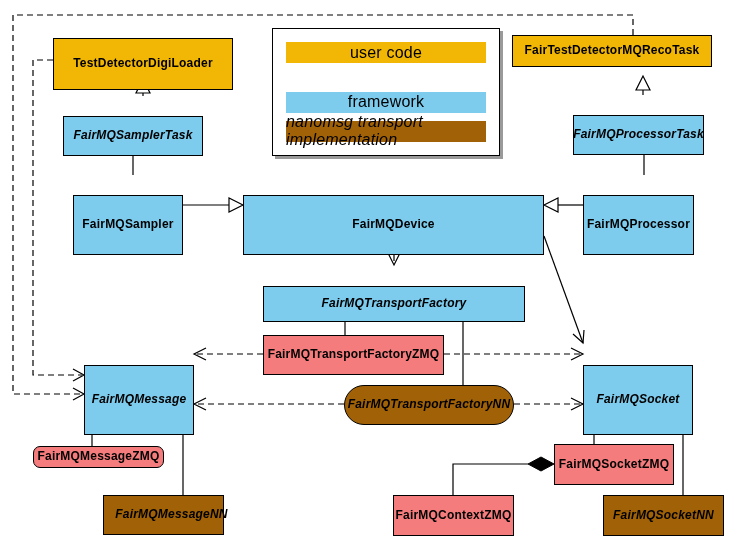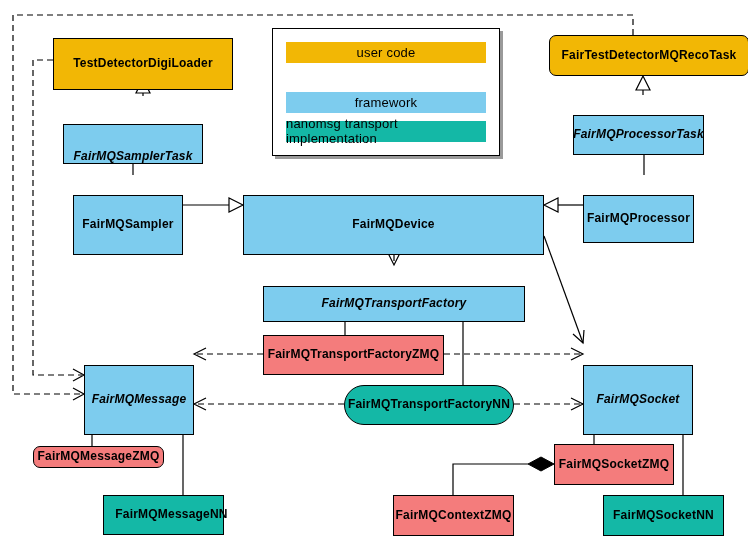--- a/index.html
+++ b/index.html
@@ -6,28 +6,28 @@
   .stage{position:relative;width:748px;height:549px;background:#ffffff;
          font-family:"Liberation Sans",sans-serif;overflow:hidden;}
   svg.edges{position:absolute;left:0;top:0;}
   .node{position:absolute;border:1px solid #000;box-sizing:border-box;
         display:flex;align-items:center;justify-content:center;text-align:center;
         font-weight:bold;font-size:12px;letter-spacing:.2px;color:#000;line-height:1.1;}
   .abstract{font-style:italic;}
   .c-user{background:#F2B705;}
   .c-fw{background:#7DCCEE;margin-top:20px;}
   .c-zmq{background:#F47C7C;}
-  .c-nn{background:#14b8a6;}
+  .c-nn{background:#a16207;font-style:italic;}
   .legend{position:absolute;left:272px;top:28px;width:228px;height:128px;
           background:#fff;border:1px solid #000;box-sizing:border-box;
           box-shadow:3px 3px 0 #9a9a9a;
           display:flex;flex-direction:column;justify-content:space-evenly;
           padding:5px 13px;}
   .legend-row{height:21px;display:flex;align-items:center;justify-content:center;
-              font-size:13px;font-weight:400;letter-spacing:.2px;color:#000;}
+              font-size:16px;font-weight:400;letter-spacing:.2px;color:#000;}
   .edge-line{stroke:#000;stroke-width:1.2;fill:none;}
   .edge-dash{stroke:#000;stroke-width:1.2;fill:none;stroke-dasharray:6 4;}
   .tri{fill:#fff;stroke:#000;stroke-width:1.2;}
   .chev{stroke:#000;stroke-width:1.2;fill:none;}
   .diamond{fill:#000;stroke:#000;}
 </style>
 </head>
 <body>
 
 <div class="stage">
@@ -137,41 +137,41 @@
     <g>
       <polyline class="edge-line" points="453,495 453,464 528,464"></polyline>
       <polygon class="diamond" points="554,464 541,457 528,464 541,471"></polygon>
     </g>
   </svg>
 
   <div class="node c-user" style="left:53px;top:38px;width:180px;height:52px;">
     <span>TestDetectorDigiLoader</span>
   </div>
 
-  <div class="node c-user" style="left:549px;top:35px;width:200px;height:41px;border-radius:7px;">
+  <div class="node c-user" style="left:512px;top:35px;width:200px;height:32px;">
     <span>FairTestDetectorMQRecoTask</span>
   </div>
 
-  <div class="node c-fw abstract" style="left:63px;top:104px;width:140px;height:40px;align-items:flex-end;">
+  <div class="node c-fw abstract" style="left:63px;top:96px;width:140px;height:40px;">
     <span>FairMQSamplerTask</span>
   </div>
 
   <div class="node c-fw abstract" style="left:573px;top:95px;width:131px;height:40px;">
     <span>FairMQProcessorTask</span>
   </div>
 
   <div class="node c-fw" style="left:73px;top:175px;width:110px;height:60px;">
     <span>FairMQSampler</span>
   </div>
 
   <div class="node c-fw" style="left:243px;top:175px;width:301px;height:60px;">
     <span>FairMQDevice</span>
   </div>
 
-  <div class="node c-fw" style="left:583px;top:175px;width:111px;height:48px;justify-content:center;">
+  <div class="node c-fw" style="left:583px;top:175px;width:111px;height:60px;justify-content:center;">
     <span>FairMQProcessor</span>
   </div>
 
   <div class="node c-fw abstract" style="left:263px;top:266px;width:262px;height:36px;">
     <span>FairMQTransportFactory</span>
   </div>
 
   <div class="node c-zmq" style="left:263px;top:335px;width:181px;height:40px;">
     <span>FairMQTransportFactoryZMQ</span>
   </div>

